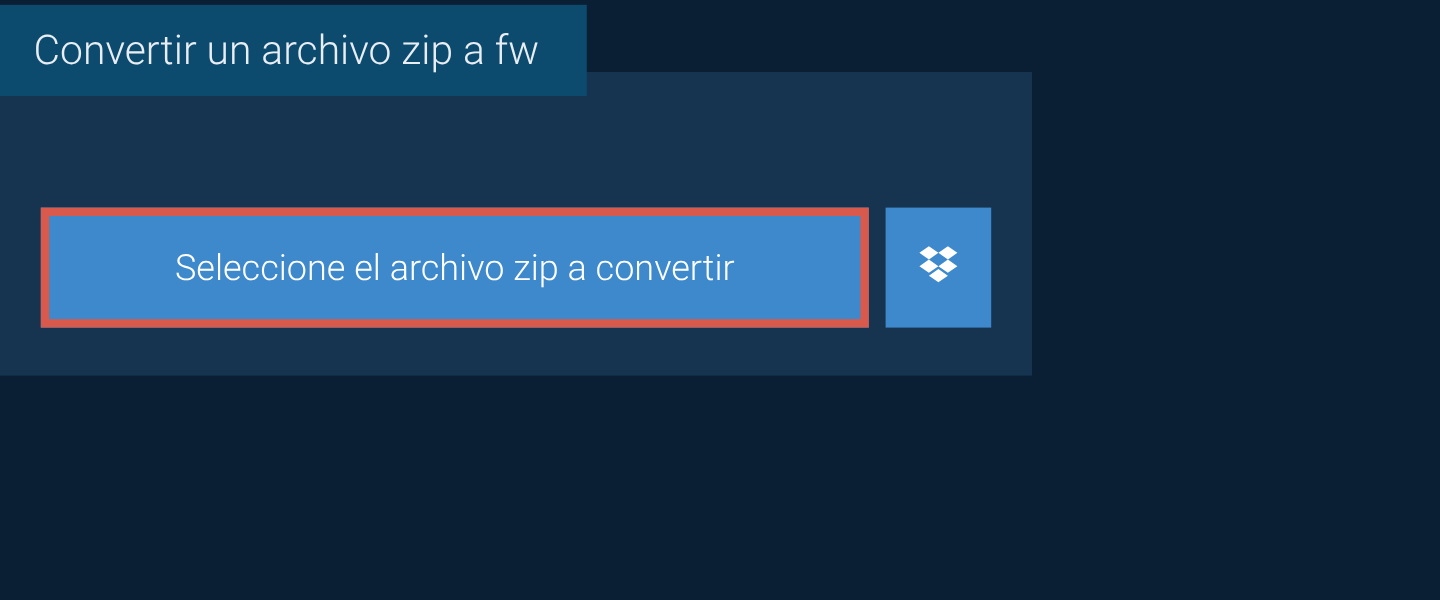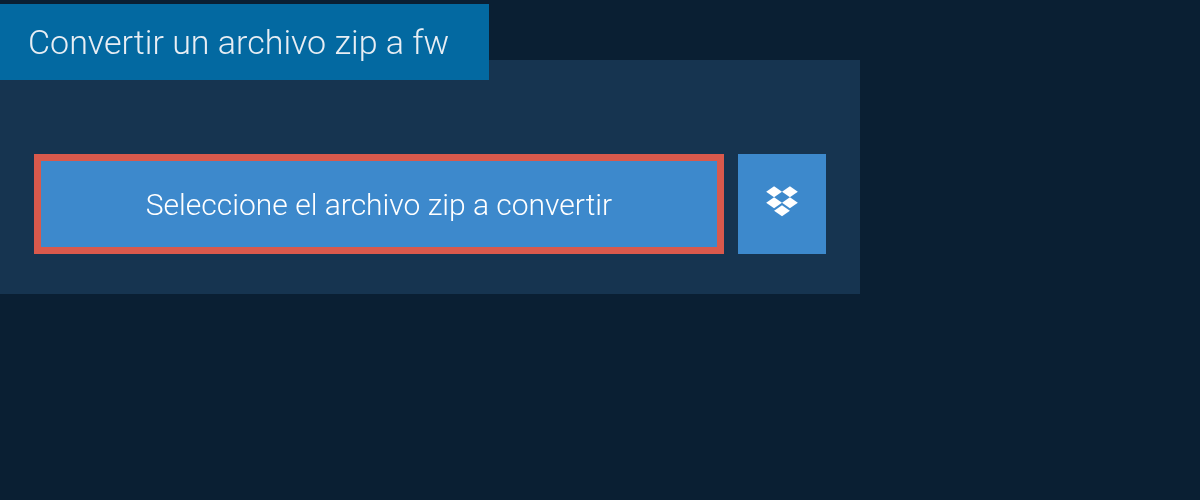--- a/index.html
+++ b/index.html
@@ -11,34 +11,34 @@
     overflow: hidden;
   }
   .panel {
     background: #163450;
     width: 860px;
     margin-top: 60px;
     padding-bottom: 40px;
   }
   .tab {
     display: inline-block;
-    background: #0369a1;
+    background: #0c4a6e;
     color: #e8eef4;
     font-size: 34px;
     font-weight: 300;
     padding: 18px 40px 18px 28px;
     position: relative;
     top: -56px;
     margin-bottom: -56px;
   }
   .button-row {
     display: flex;
     gap: 14px;
     padding: 0 34px;
-    margin-top: 40px;
+    margin-top: 60px;
   }
   .select-button {
     flex: 0 0 auto;
     width: 690px;
     height: 100px;
     background: #3d89cc;
     border: 7px solid #d9594c;
     color: #ffffff;
     font-size: 30px;
     font-weight: 300;

